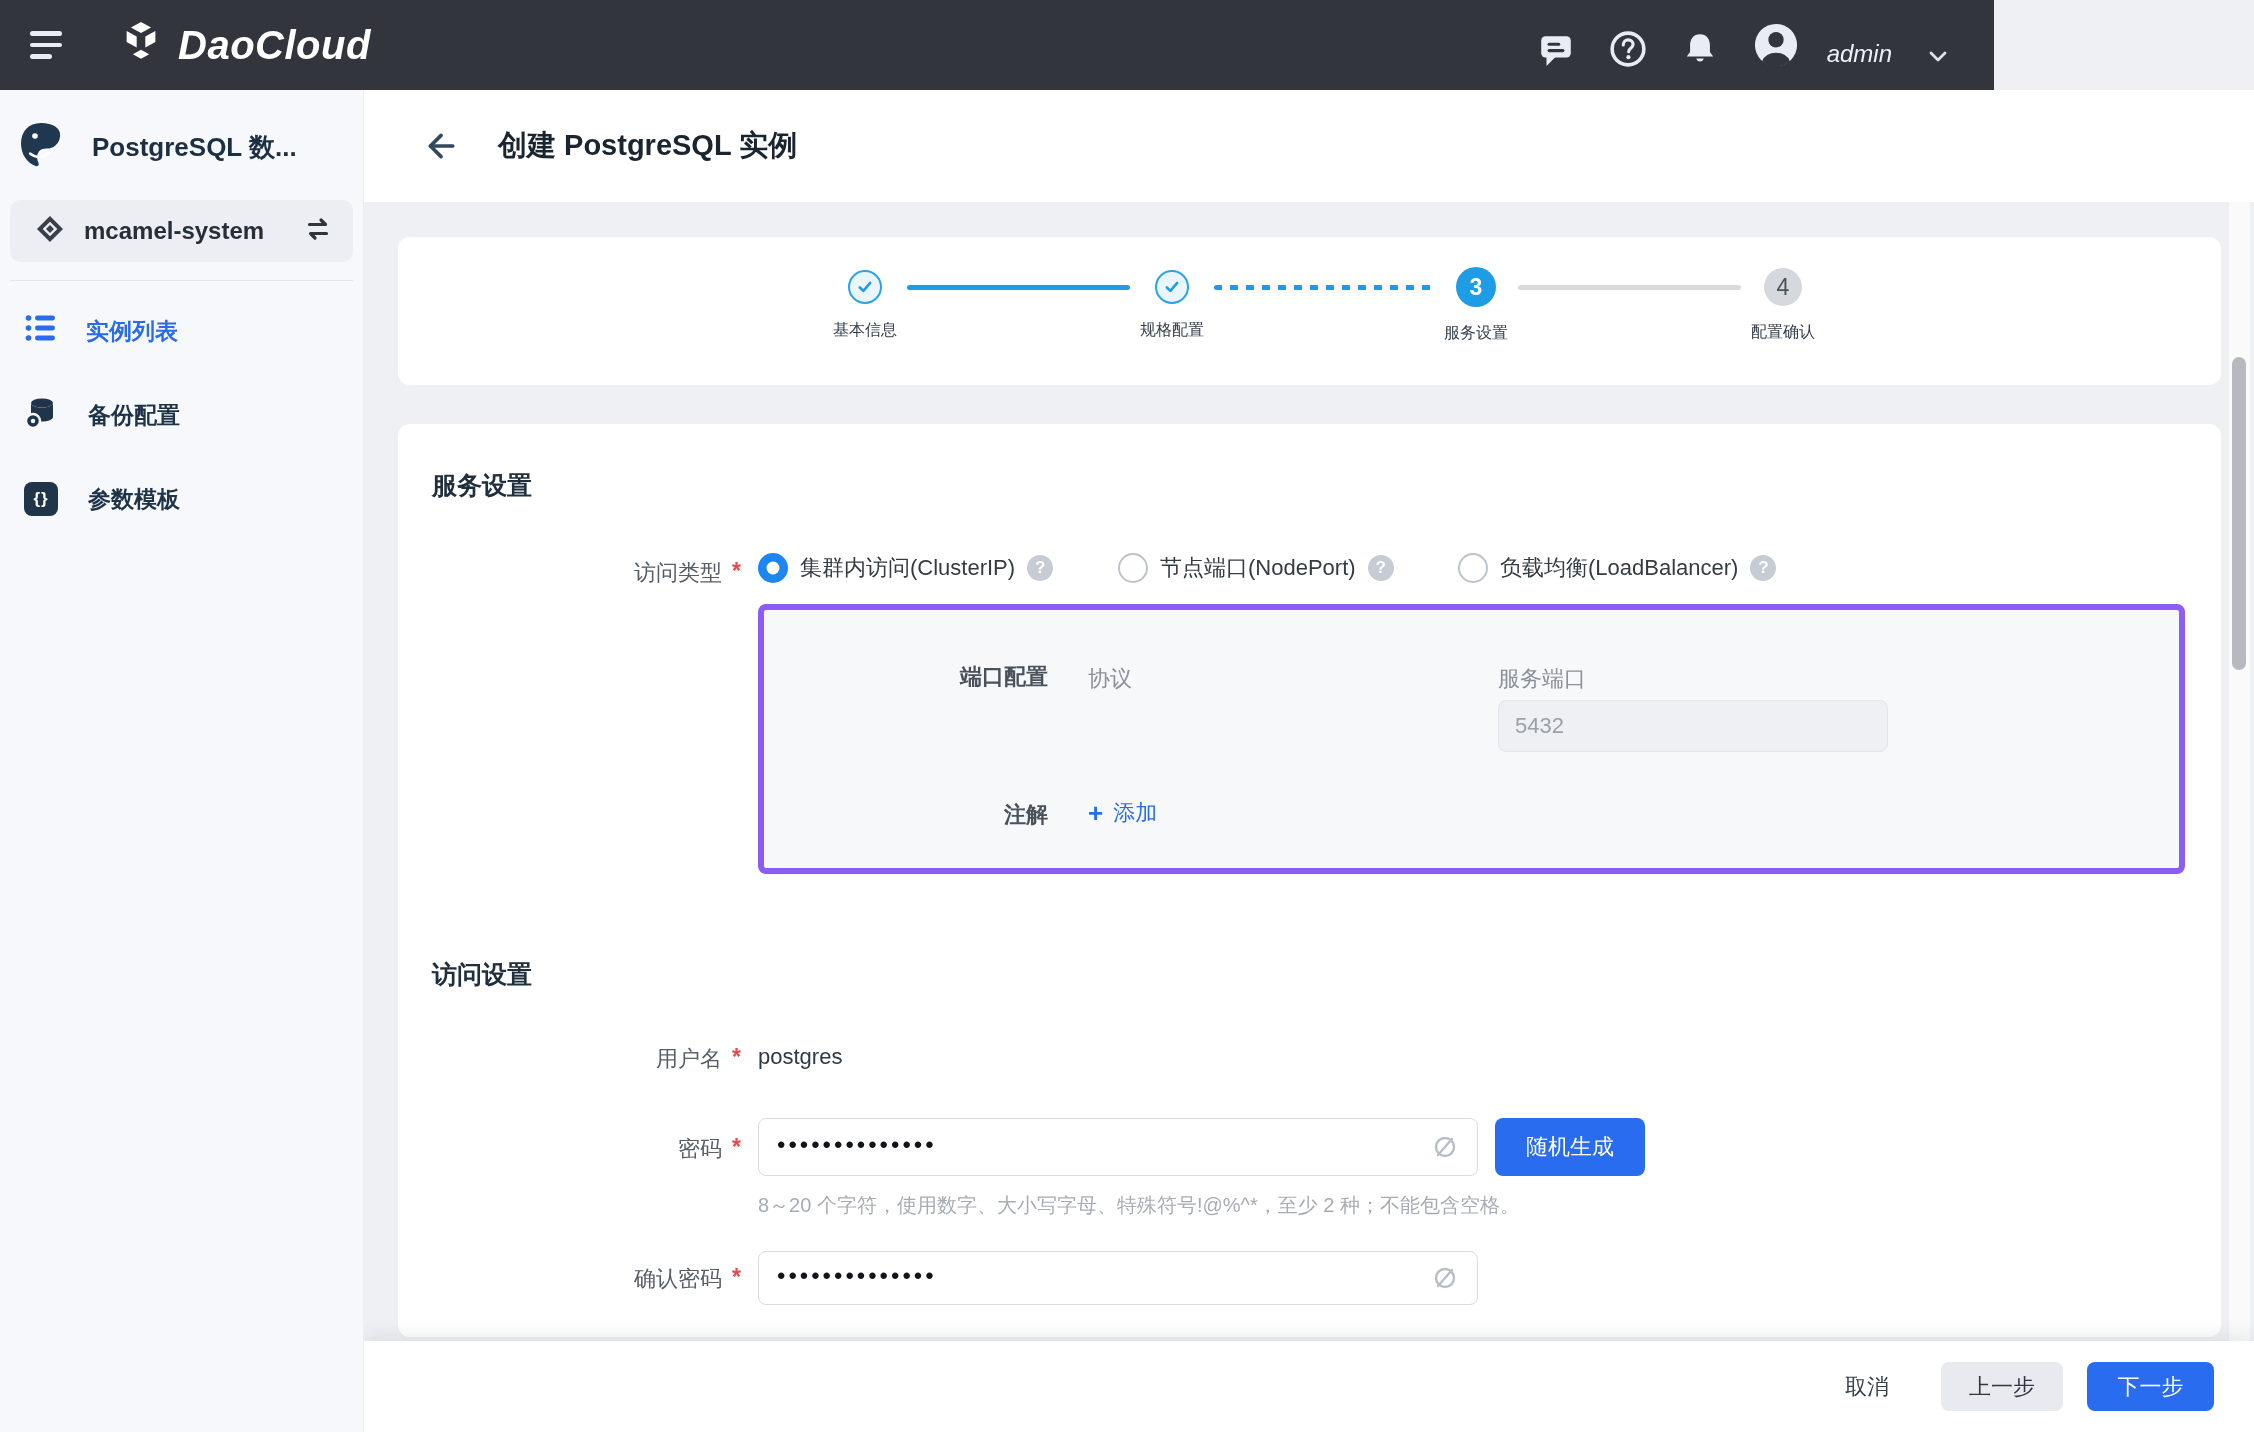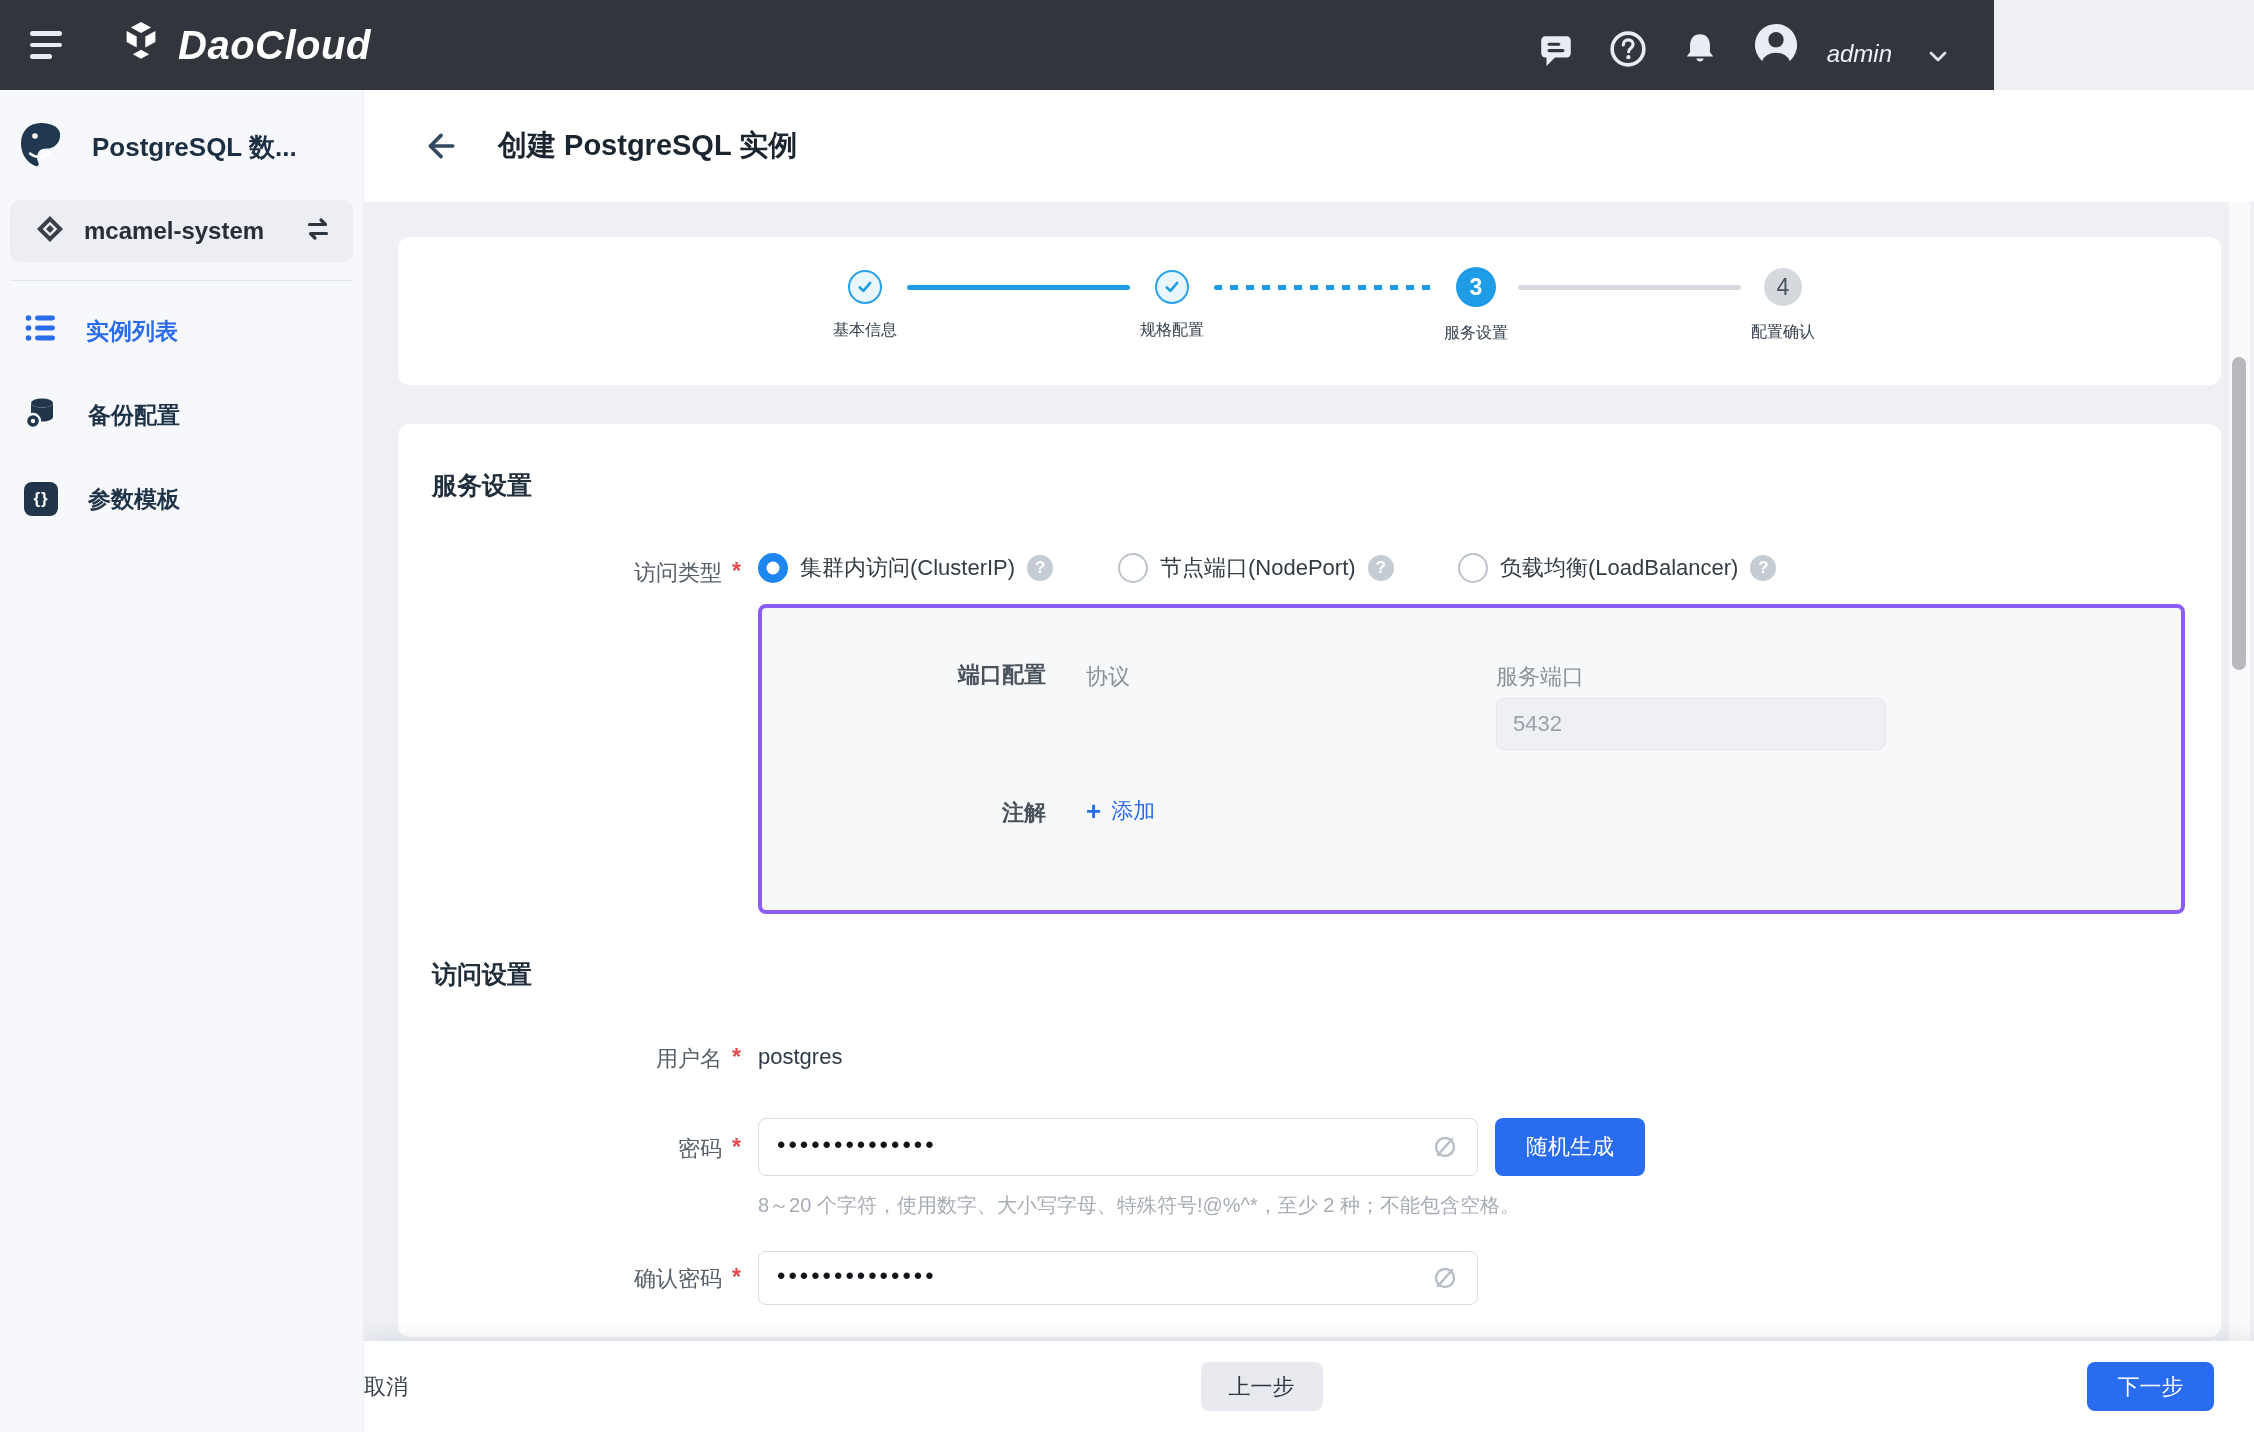--- a/index.html
+++ b/index.html
@@ -71,22 +71,22 @@
   .radio { width:30px; height:30px; border-radius:50%; flex:0 0 auto; }
   .radio.on { background:#1d86f2; position:relative; }
   .radio.on::after { content:""; position:absolute; left:50%; top:50%; width:13px; height:13px;
                      transform:translate(-50%,-50%); background:#fff; border-radius:50%; }
   .radio.off { background:#fff; border:2px solid #bcc3cb; }
   .radio-label { font-size:22px; color:#333b43; white-space:nowrap; }
   .help-icon { width:26px; height:26px; border-radius:50%; background:#c6ccd3; color:#fff;
                font-size:17px; font-weight:700; display:inline-flex; align-items:center;
                justify-content:center; cursor:pointer; }
 
-  .panel { position:absolute; left:360px; top:180px; width:1427px; height:310px; background:#f7f8fa;
-           border:4px solid #8b5cf6; border-radius:8px; }
+  .panel { position:absolute; left:360px; top:180px; width:1427px; height:270px; background:#f7f8fa;
+           border:6px solid #8b5cf6; border-radius:8px; }
   .p-label { position:absolute; width:284px; text-align:right; font-size:22px; font-weight:700; color:#49515b; }
   .p-col-label { position:absolute; font-size:22px; color:#8b9199; }
   .dis-input { position:absolute; height:52px; background:#eef0f3; border:1px solid #e3e5e9;
                border-radius:8px; color:#9aa1ab; font-size:22px; line-height:50px; padding-left:16px; }
   .add-link { position:absolute; left:324px; top:188px; display:flex; align-items:center; gap:10px;
               color:#2a6cf0; font-size:22px; cursor:pointer; }
   .plus-glyph { font-size:26px; font-weight:700; line-height:22px; }
 
   .f-value { position:absolute; font-size:22px; color:#2e3a46; }
   .pwd-input { position:absolute; left:360px; width:720px; background:#fff; border:1px solid #d9dce1;
@@ -95,21 +95,21 @@
               transform:translateY(-2px); overflow:hidden; white-space:nowrap; }
   .eye-btn { width:28px; height:28px; cursor:pointer; flex:0 0 auto; }
   .gen-btn { position:absolute; left:1097px; top:694px; width:150px; height:58px; background:#2a6cf0;
              border:none; border-radius:8px; color:#fff; font-size:22px; cursor:pointer;
              font-family:inherit; }
   .hint { position:absolute; left:360px; top:768px; font-size:20px; color:#a7acb4; }
 
   
   .footer { position:absolute; left:364px; right:0; bottom:0; height:91px; background:#fff;
             box-shadow:0 -8px 16px rgba(30,40,60,.07); display:flex; align-items:center;
-            justify-content:space-between; padding-right:40px; z-index:10; }
+            justify-content:flex-end; padding-right:40px; z-index:10; }
   .cancel-btn { background:none; border:none; font-size:22px; color:#3a424b; cursor:pointer;
                 margin-right:52px; font-family:inherit; }
   .prev-btn { width:122px; height:49px; background:#e8eaef; border:none; border-radius:8px;
               font-size:22px; color:#30373f; cursor:pointer; margin-right:24px; font-family:inherit; }
   .next-btn { width:127px; height:49px; background:#2a6cf0; border:none; border-radius:8px;
               font-size:22px; color:#fff; cursor:pointer; font-family:inherit; }
 
   
   .scroll-track { position:absolute; left:2228px; top:202px; width:22px; height:1139px;
                   background:#fafafb; border-left:1px solid #efeff2; }

